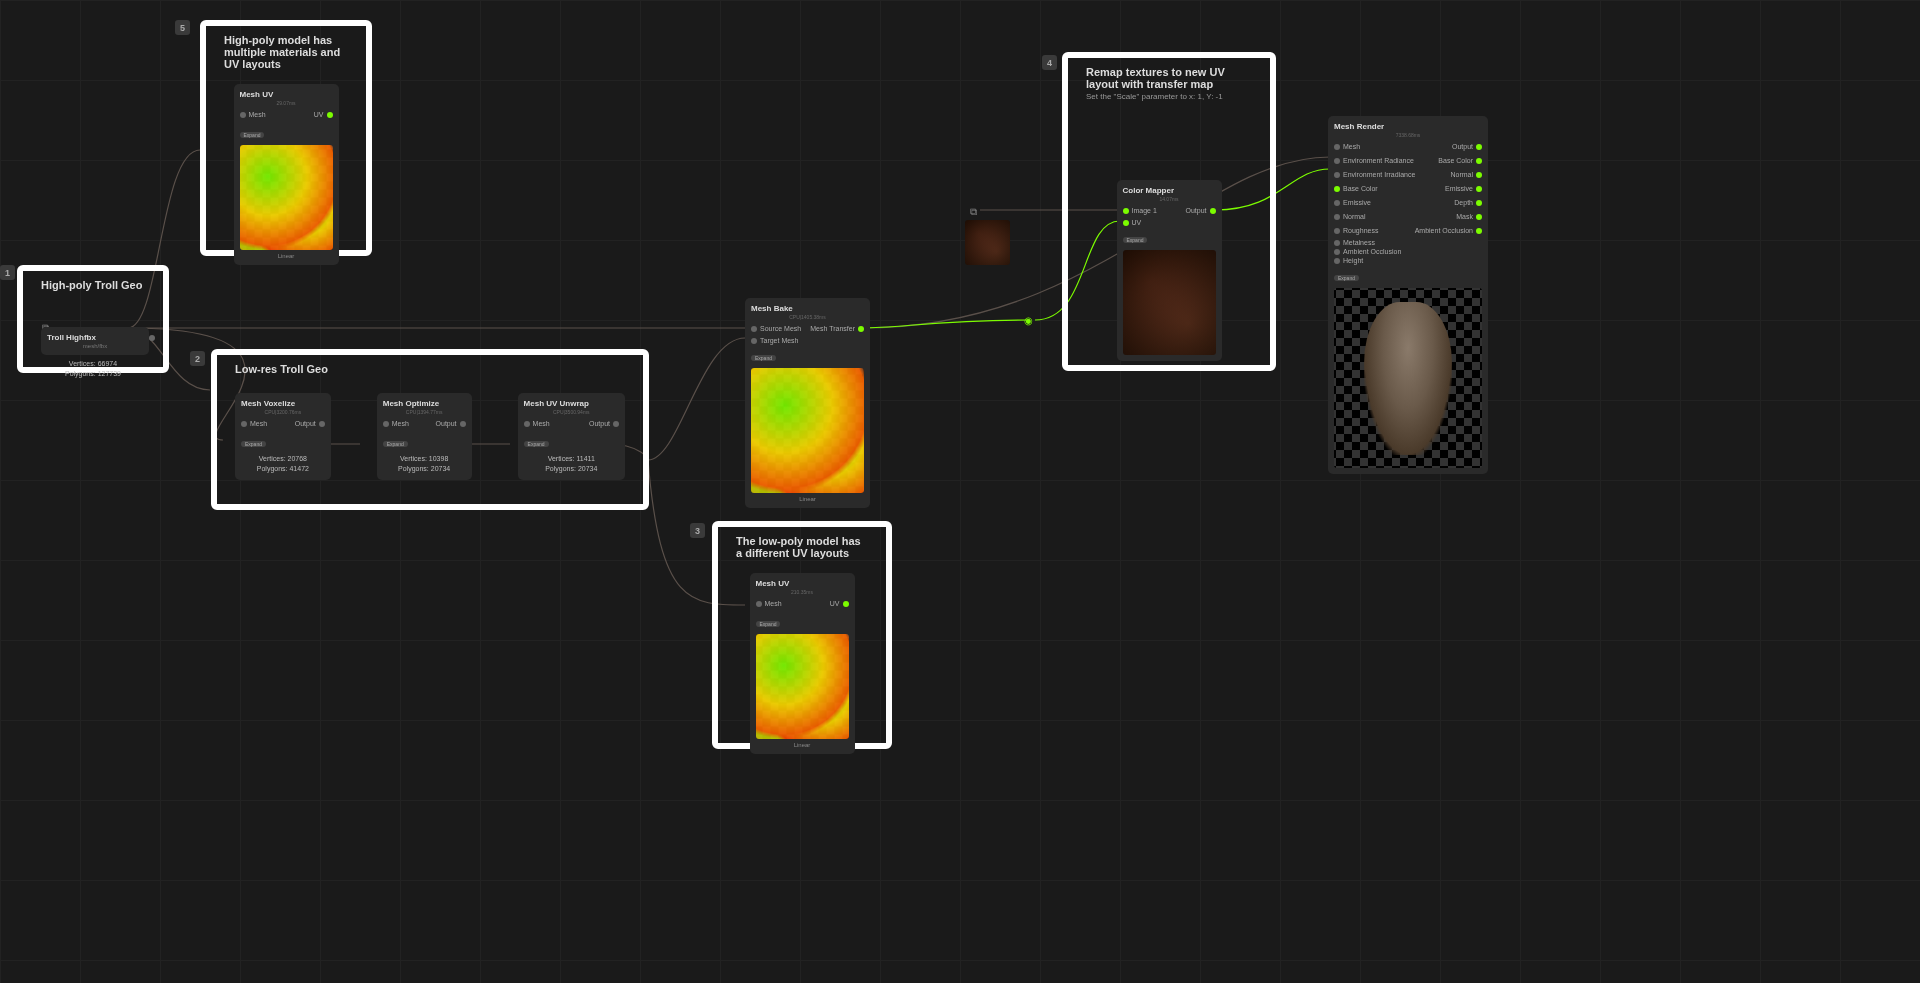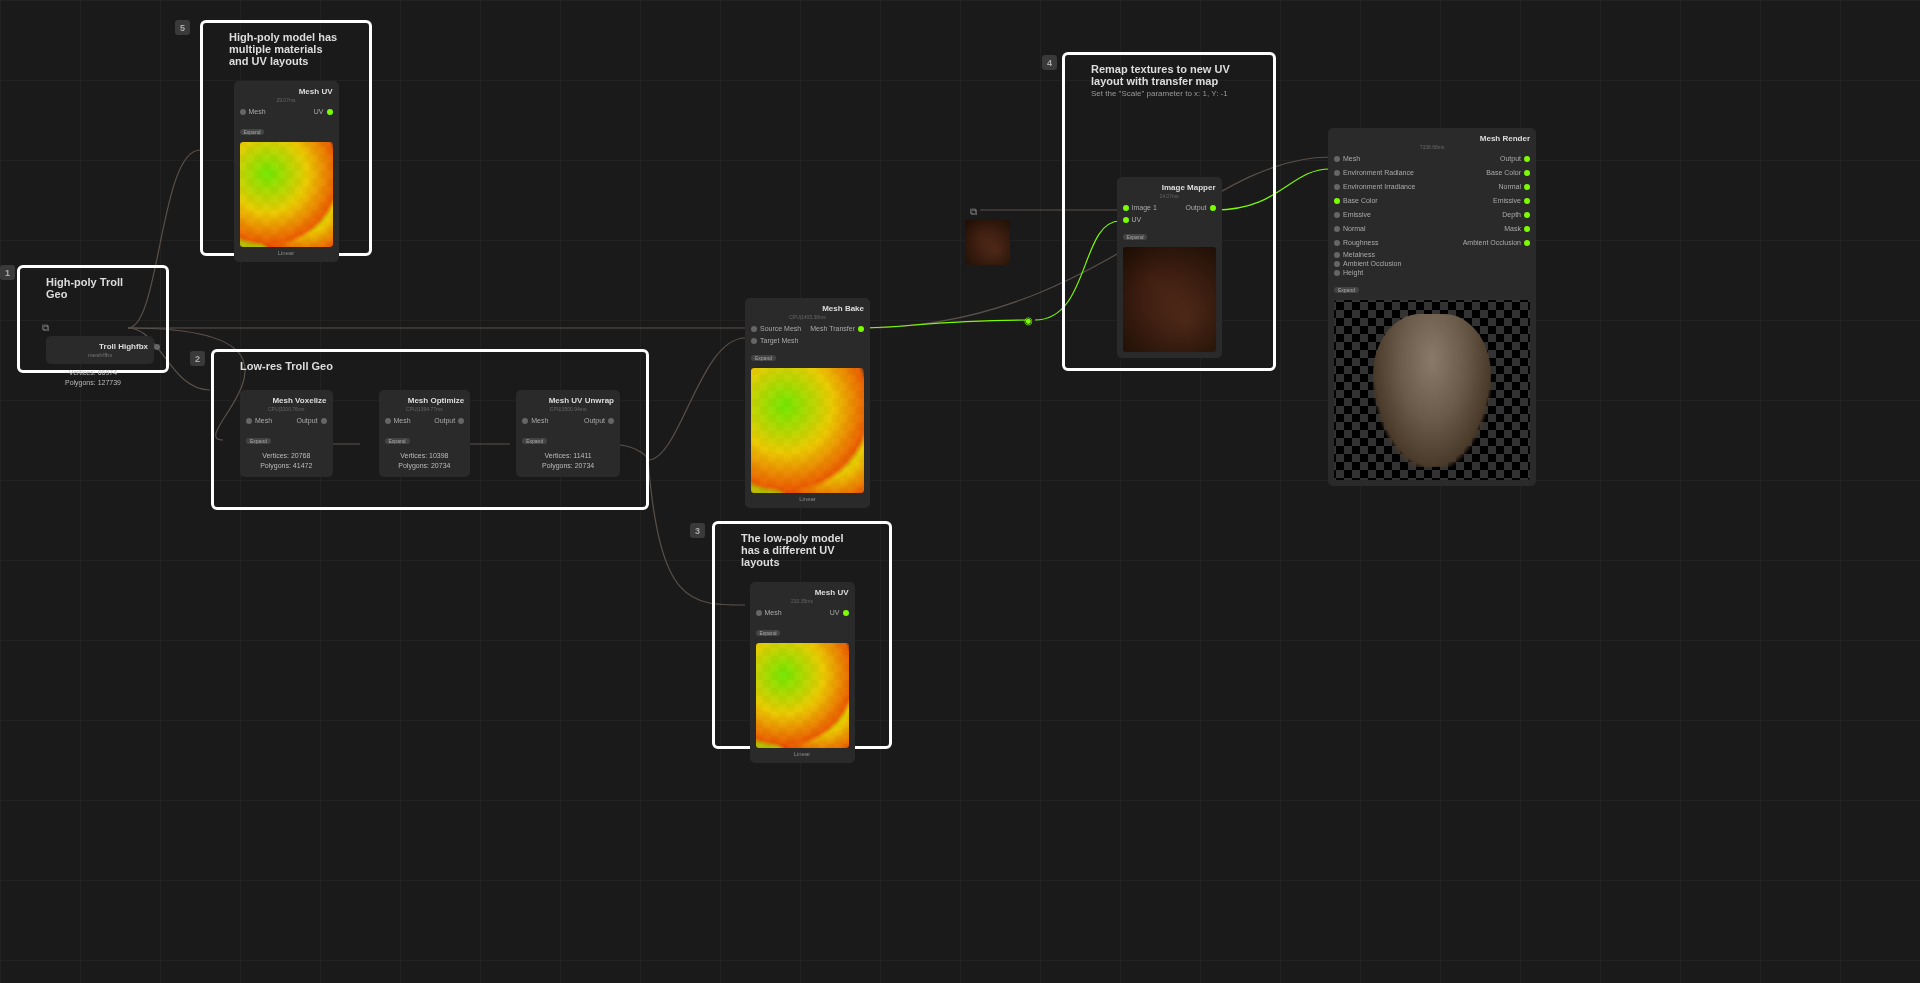--- a/index.html
+++ b/index.html
@@ -1,23 +1,23 @@
 <!DOCTYPE html>
 <html><head>
 <meta charset="utf-8">
 <style>
 *{margin:0;padding:0;box-sizing:border-box;font-family:-apple-system,Arial,sans-serif}
 body{background:#1a1a1a;width:1920px;height:983px;position:relative;overflow:hidden}
 .grid{position:absolute;inset:0;background-image:linear-gradient(#222 1px,transparent 1px),linear-gradient(90deg,#222 1px,transparent 1px);background-size:80px 80px}
 .step-badge{position:absolute;width:15px;height:15px;background:#3a3a3a;border-radius:3px;color:#aaa;font-size:9px;font-weight:bold;display:flex;align-items:center;justify-content:center}
-.group{position:absolute;border:3px solid #ffffff;border-radius:6px;padding:8px 26px}
+.group{position:absolute;border:6px solid #ffffff;border-radius:6px;padding:8px 18px}
 .group-title{color:#ddd;font-size:11px;font-weight:600;margin-bottom:2px}
 .group-desc{color:#999;font-size:8px;line-height:1.3}
 .node{position:absolute;background:#2a2a2a;border-radius:5px;padding:6px}
-.node-title{color:#ddd;font-size:8px;font-weight:600;text-align:right}
+.node-title{color:#ddd;font-size:8px;font-weight:600;text-align:left}
 .node-sub{color:#777;font-size:6px;text-align:center;margin-top:1px}
 .node-timing{color:#666;font-size:5px;text-align:center;margin-top:1px}
 .port{display:flex;align-items:center;gap:3px;font-size:7px;color:#aaa;margin:2px 0}
 .dot{width:6px;height:6px;border-radius:50%;background:#666;flex-shrink:0}
 .dot.green{background:#7cfc00}
 .expand{display:inline-block;background:#444;color:#aaa;font-size:5px;padding:0 4px;border-radius:4px;margin-top:2px}
 .stats{color:#bbb;font-size:7px;text-align:center;line-height:1.4;margin-top:4px}
 .preview{width:100%;border-radius:3px;margin-top:4px}
 .uv-preview{background:repeating-conic-gradient(#000 0 25%,#333 0 50%) 50%/16px 16px;position:relative;overflow:hidden}
 .uv-preview::before{content:'';position:absolute;inset:0;background:radial-gradient(circle at 30% 30%,#7cfc00 0%,#ffdc00 40%,#ff6600 70%,transparent 75%),radial-gradient(circle at 70% 60%,#7cfc00 0%,#ffdc00 30%,#ff4400 60%,transparent 65%),radial-gradient(circle at 20% 80%,#9cfc00 0%,#ff8800 50%,transparent 55%);opacity:0.9}
@@ -204,42 +204,42 @@
 </div>
 
 <div class="node" style="left:965px;top:220px;width:45px;height:45px;padding:0">
   <div class="preview tex-preview" style="height:45px;margin:0"></div>
 </div>
 
 <div class="group" style="left:1062px;top:52px;width:214px;height:319px">
   <div class="group-title" style="max-width:190px">Remap textures to new UV layout with transfer map</div>
   <div class="group-desc">Set the "Scale" parameter to x: 1, Y: -1</div>
   <div class="node" style="position:relative;margin:78px auto 0;width:105px">
-    <div class="node-title">Image Mapper</div>
+    <div class="node-title">Color Mapper</div>
     <div class="node-timing">14.07ms</div>
     <div class="ports-row">
       <div class="port">
           <div class="dot green"></div>
           <span>Image 1</span>
         </div>
       <div class="port">
           <span>Output</span>
           <div class="dot green"></div>
         </div>
     </div>
     <div class="port">
         <div class="dot green"></div>
         <span>UV</span>
       </div>
     <span class="expand">Expand</span>
     <div class="preview tex-preview" style="height:105px"></div>
   </div>
 </div>
 
-<div class="node" style="left:1328px;top:128px;width:208px">
+<div class="node" style="left:1328px;top:116px;width:160px">
   <div class="node-title">Mesh Render</div>
   <div class="node-timing">7338.68ms</div>
   <div class="ports-row">
       <div class="port">
         <div class="dot"></div>
         <span>Mesh</span>
       </div>
       <div class="port">
         <span>Output</span>
         <div class="dot green"></div>

